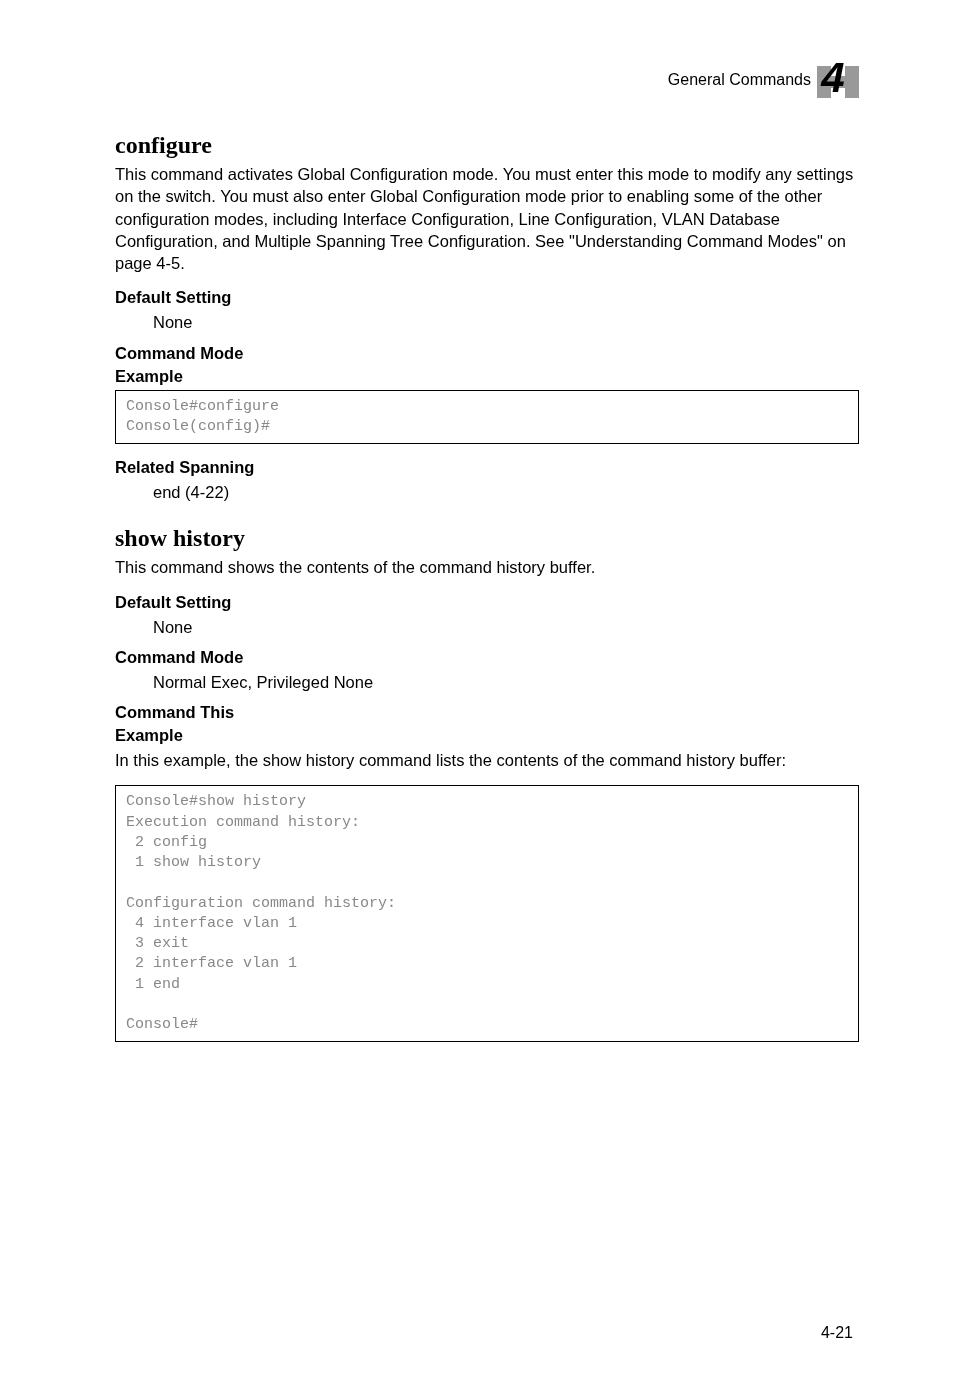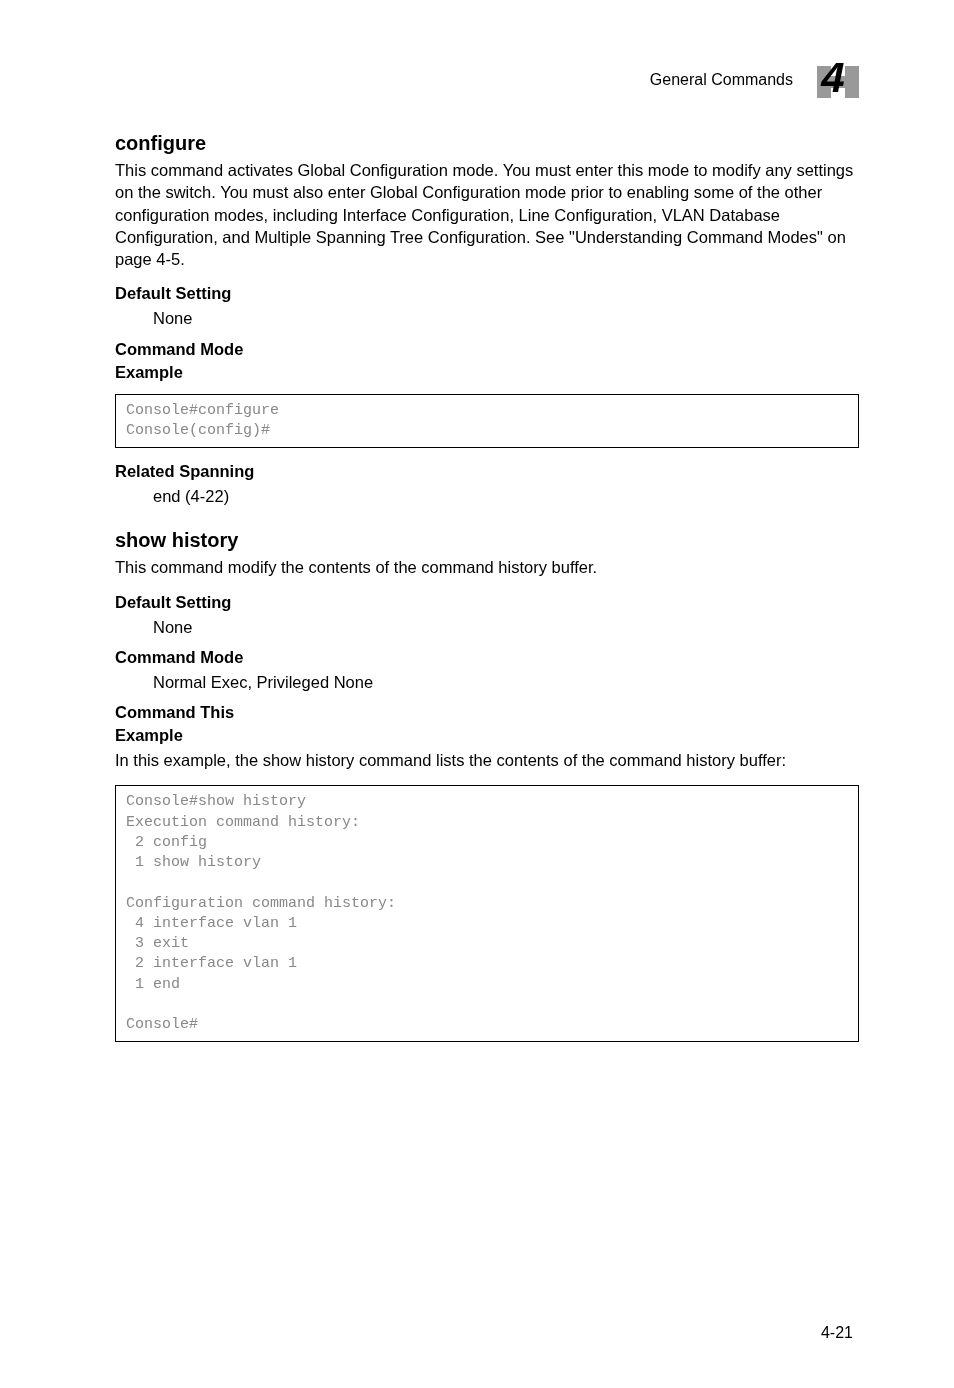--- a/index.html
+++ b/index.html
@@ -15,43 +15,43 @@
       font-family: Arial, Helvetica, sans-serif;
       color: #000;
       position: relative;
       padding: 60px 95px 50px 115px;
     }
 
     .page-header {
       display: flex;
       justify-content: flex-end;
       align-items: center;
-      gap: 18px;
       margin-bottom: 32px;
     }
 
     .header-text {
       font-size: 16px;
     }
 
     .chapter-icon {
       position: relative;
       width: 48px;
       height: 40px;
     }
 
     .chapter-icon svg {
       width: 100%;
       height: 100%;
     }
 
     .section-heading {
-      font-size: 20px;
+      font-size: 24px;
       font-weight: bold;
       margin-bottom: 4px;
+      font-family: Liberation Serif, serif;
     }
 
     .body-para {
       font-size: 16.5px;
       line-height: 1.35;
       margin-bottom: 14px;
     }
 
     .sub-heading {
       font-size: 16.5px;
@@ -68,21 +68,21 @@
 
     .code-block {
       border: 1px solid #000;
       padding: 6px 10px;
       font-family: "Courier New", Courier, monospace;
       font-size: 15px;
       color: #888;
       line-height: 1.35;
       white-space: pre;
       margin-bottom: 14px;
-      margin-top: 12px;
+      margin-top: 4px;
     }
 
     .section-gap {
       margin-top: 22px;
     }
 
     .page-number {
       position: absolute;
       bottom: 46px;
       right: 101px;
@@ -116,21 +116,21 @@
   <div class="sub-heading">Example</div>
   <div class="code-block">Console#configure
 Console(config)#</div>
 
   <div class="sub-heading">Related Spanning</div>
   <div class="indented">end (4-22)</div>
 </div>
 
 <div class="section-gap">
   <div class="section-heading">show history</div>
-  <div class="body-para">This command modify the contents of the command history buffer.</div>
+  <div class="body-para">This command shows the contents of the command history buffer.</div>
 
   <div class="sub-heading">Default Setting</div>
   <div class="indented">None</div>
 
   <div class="sub-heading">Command Mode</div>
   <div class="indented">Normal Exec, Privileged None</div>
 
   <div class="sub-heading">Command This</div>
 
   <div class="sub-heading">Example</div>

